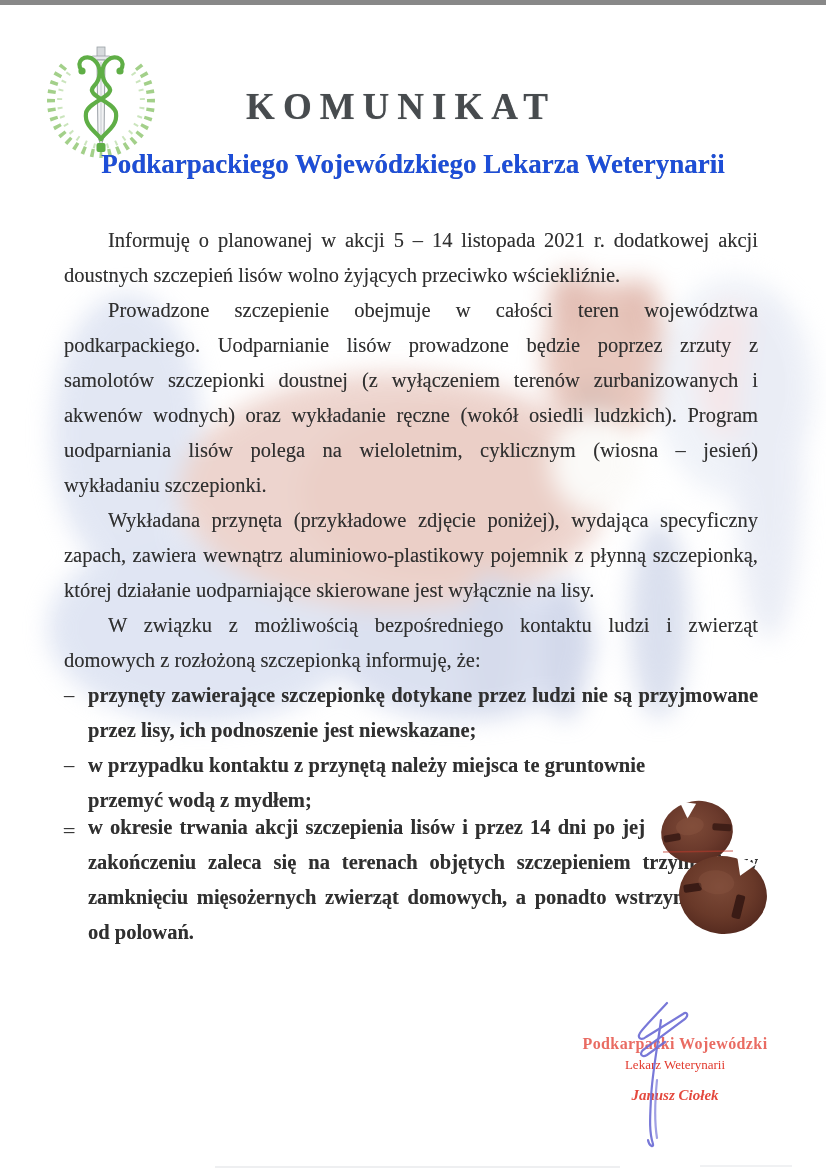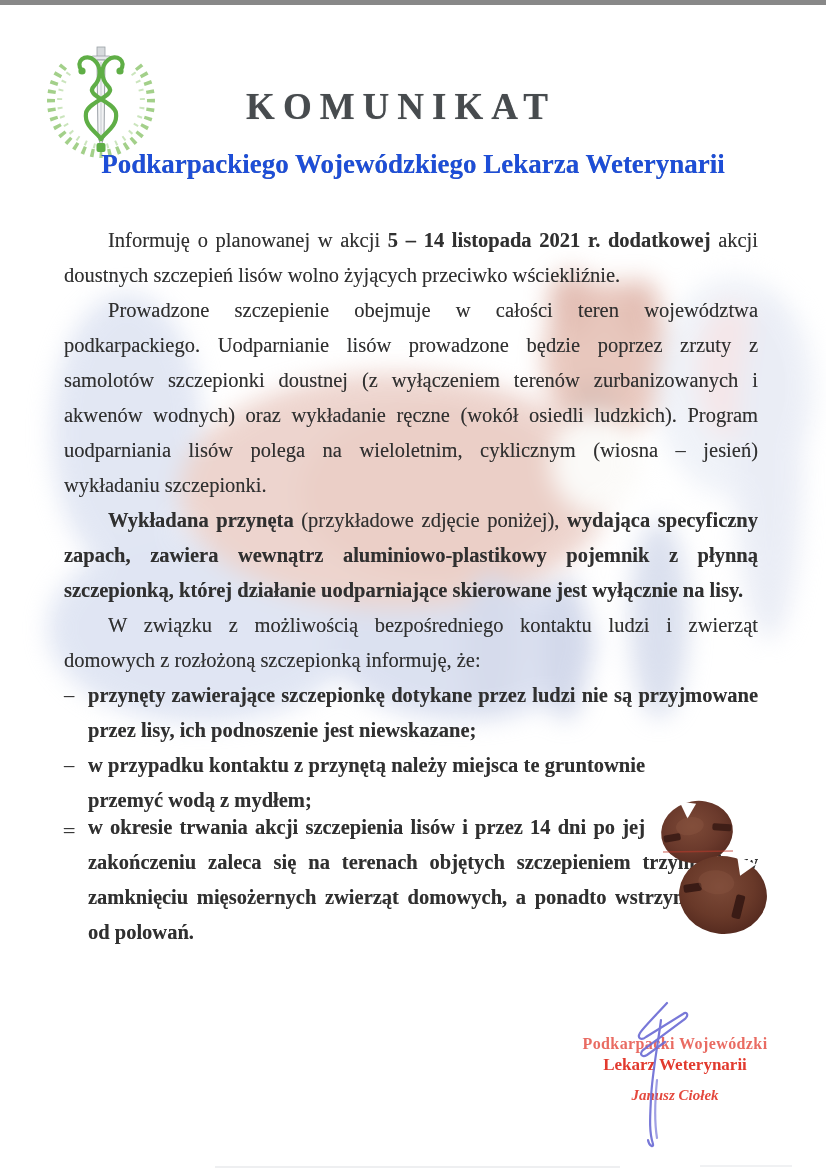--- a/index.html
+++ b/index.html
@@ -41,38 +41,38 @@
     color:#1d4ed8; text-shadow:0 0 .6px rgba(50,52,54,.5);
   }
   
   .bodytext{
     position:absolute; left:64px; top:218px; width:694px;
     font-size:20.5px; line-height:35px; text-align:justify;
     text-shadow:0 0 .6px rgba(40,40,40,.42);
   }
   .para{margin:0;}
   .indent{text-indent:44px;}
-  .bold{font-weight:bold;}
+  .bold{font-weight:normal;}
   .bullets{margin:0;}
   .bullet{position:relative; padding-left:24px; font-weight:bold; text-align:justify;}
   .bullet .dash{position:absolute; left:0; top:0; font-weight:normal;}
   .short{padding-right:113px;}
   .tight1{margin-top:-4px;}
   .tight2{margin-top:-8px;}
   .img-spacer{float:right; width:113px; height:32px;}
   
   .bait{position:absolute; left:655px; top:790px; width:120px; height:145px;}
   
   .stamp{
     position:absolute; left:565px; top:1028px; width:220px; text-align:center;
     color:var(--stamp-red,#e23a2e);
     font-family:"Liberation Serif","DejaVu Serif",serif;
   }
   .stamp-l1{font-size:16px; font-weight:bold; opacity:.75; letter-spacing:.4px; line-height:21px; filter:blur(.3px);}
-  .stamp-l2{font-size:17px; font-weight:bold; line-height:21px;}
+  .stamp-l2{font-size:13px; font-weight:normal; line-height:21px;}
   .stamp-name{font-size:15px; font-weight:bold; font-style:italic; margin-top:12px; opacity:.92;}
   .signature{position:absolute; left:595px; top:975px; width:130px; height:170px;}
   
   .scanline1{position:absolute; left:215px; top:1161px; width:405px; height:2px;
     background:rgba(150,156,168,.16); filter:blur(.6px);}
   .scanline2{position:absolute; left:700px; top:1160px; width:92px; height:2px;
     background:rgba(150,156,168,.14); filter:blur(.6px);}
 </style>
 </head>
 <body>

